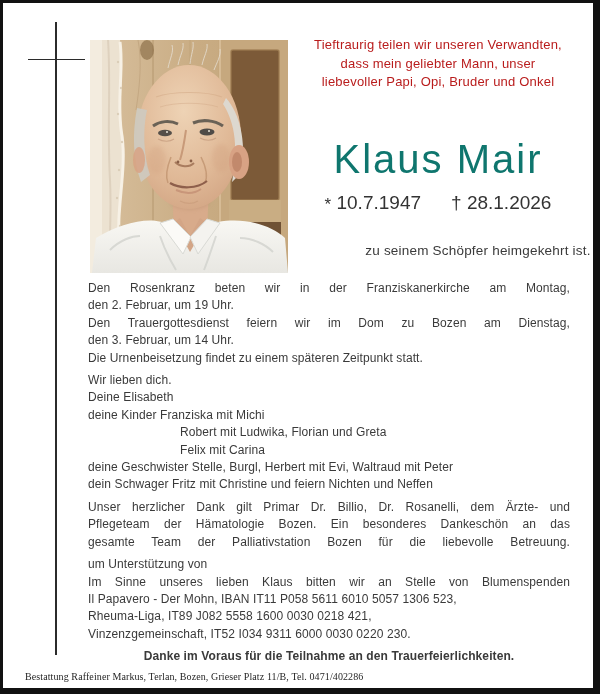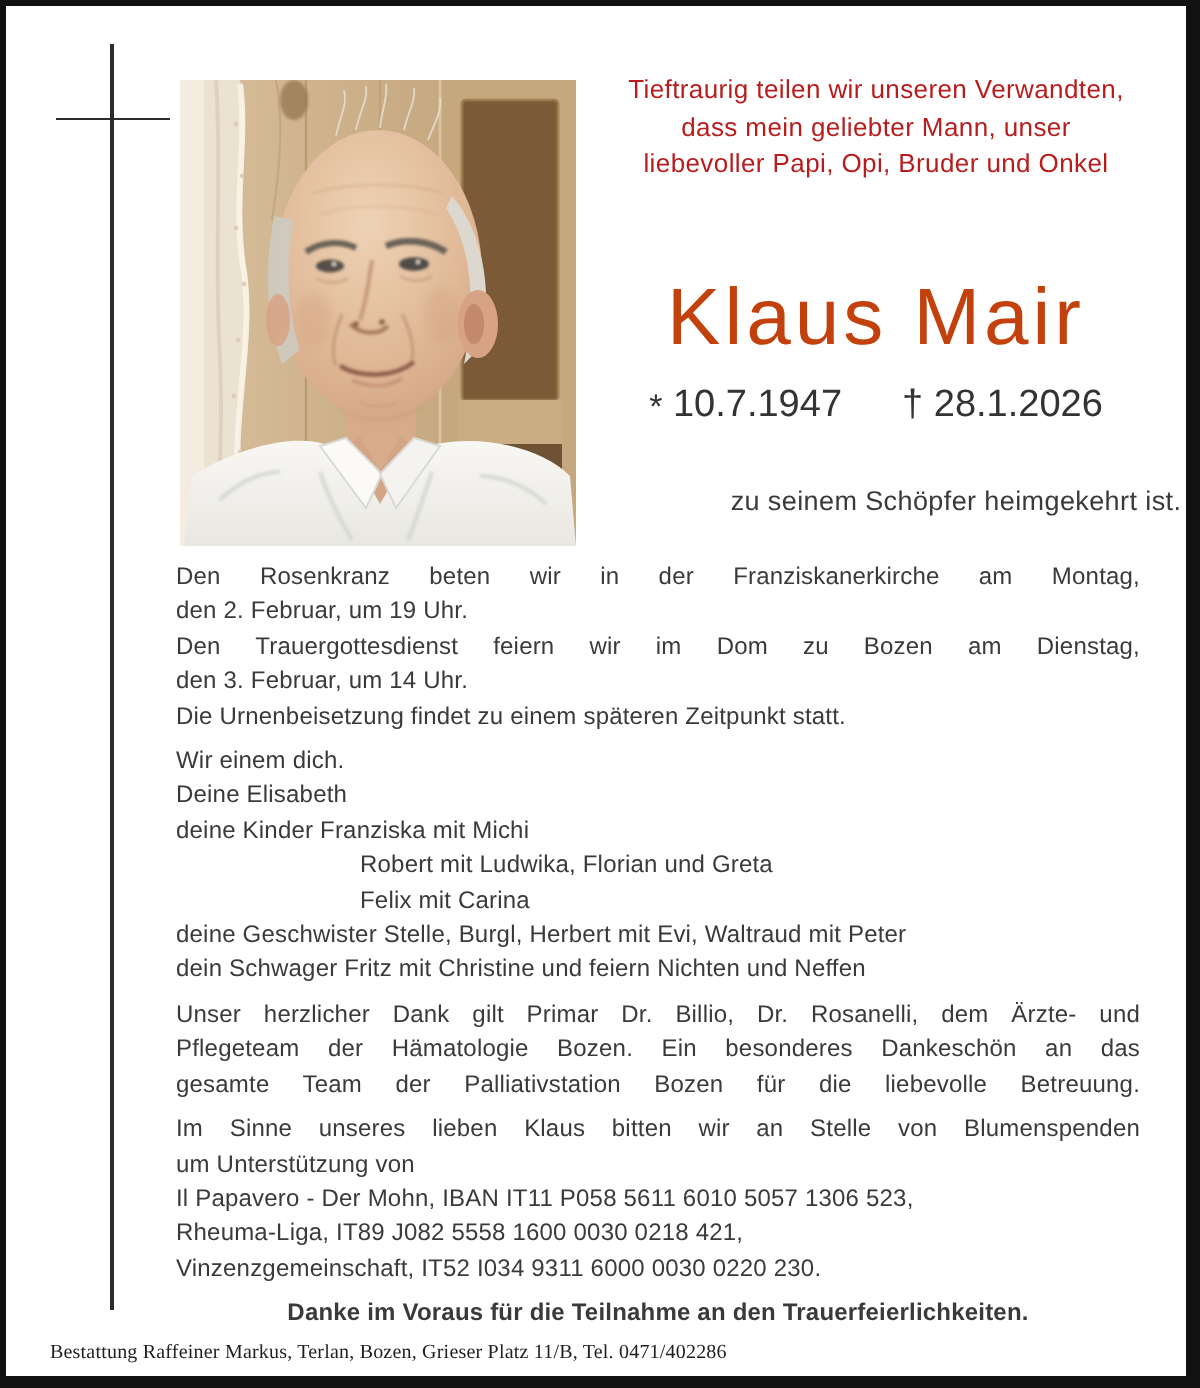--- a/index.html
+++ b/index.html
@@ -11,21 +11,21 @@
     border-right:7px solid #111;border-bottom:6px solid #111;pointer-events:none;z-index:30;}
   
   .cross-v{position:absolute;left:55px;top:22px;width:1.6px;height:633px;background:#2b2b2b;}
   .cross-h{position:absolute;left:28px;top:58.5px;width:57px;height:1.6px;background:#2b2b2b;}
   
   .photo{position:absolute;left:90px;top:40px;width:198px;height:233px;overflow:hidden;}
   
   .intro{position:absolute;left:290px;top:36px;width:296px;text-align:center;
     font-size:13px;line-height:18.5px;letter-spacing:.2px;color:#b91c1c;}
   .name{position:absolute;left:288px;top:138px;width:300px;text-align:center;
-    font-size:40px;line-height:42px;letter-spacing:2px;color:#c2410c;font-weight:400;}
+    font-size:40px;line-height:42px;letter-spacing:2px;color:#0f766e;font-weight:400;}
   .dates{position:absolute;left:288px;top:192px;width:300px;display:flex;
     justify-content:center;gap:30px;font-size:19px;color:#333;}
   .dates .sym{font-size:19px;}
   .dates .star{position:relative;top:1px;font-size:17px;}
   .returned{position:absolute;left:288px;top:243px;width:300px;text-align:center;
     font-size:13.5px;letter-spacing:.2px;color:#3a3a3a;margin-left:40px;}
   
   .body{position:absolute;left:88px;top:280px;width:482px;font-size:12px;
     line-height:17.4px;letter-spacing:.1px;color:#3a3a3a;}
   .para{margin:0 0 5px 0;}
@@ -186,38 +186,38 @@
 
     <div class="para">
       <div class="ln j">Den Rosenkranz beten wir in der Franziskanerkirche am Montag,</div>
       <div class="ln">den 2. Februar, um 19 Uhr.</div>
       <div class="ln j">Den Trauergottesdienst feiern wir im Dom zu Bozen am Dienstag,</div>
       <div class="ln">den 3. Februar, um 14 Uhr.</div>
       <div class="ln">Die Urnenbeisetzung findet zu einem späteren Zeitpunkt statt.</div>
     </div>
 
     <div class="para">
-      <div class="ln">Wir einem dich.</div>
+      <div class="ln">Wir lieben dich.</div>
       <div class="ln">Deine Elisabeth</div>
       <div class="ln">deine Kinder Franziska mit Michi</div>
       <div class="ln ind">Robert mit Ludwika, Florian und Greta</div>
       <div class="ln ind">Felix mit Carina</div>
       <div class="ln">deine Geschwister Stelle, Burgl, Herbert mit Evi, Waltraud mit Peter</div>
       <div class="ln">dein Schwager Fritz mit Christine und feiern Nichten und Neffen</div>
     </div>
 
     <div class="para">
       <div class="ln j">Unser herzlicher Dank gilt Primar Dr. Billio, Dr. Rosanelli, dem Ärzte- und</div>
       <div class="ln j">Pflegeteam der Hämatologie Bozen. Ein besonderes Dankeschön an das</div>
       <div class="ln j">gesamte Team der Palliativstation Bozen für die liebevolle Betreuung.</div>
     </div>
 
     <div class="para">
+      <div class="ln">um Unterstützung von</div>
       <div class="ln j">Im Sinne unseres lieben Klaus bitten wir an Stelle von Blumenspenden</div>
-      <div class="ln">um Unterstützung von</div>
       <div class="ln">Il Papavero - Der Mohn, IBAN IT11 P058 5611 6010 5057 1306 523,</div>
       <div class="ln">Rheuma-Liga, IT89 J082 5558 1600 0030 0218 421,</div>
       <div class="ln">Vinzenzgemeinschaft, IT52 I034 9311 6000 0030 0220 230.</div>
     </div>
 
     <div class="para">
       <div class="ln center">Danke im Voraus für die Teilnahme an den Trauerfeierlichkeiten.</div>
     </div>
 
   </div>

